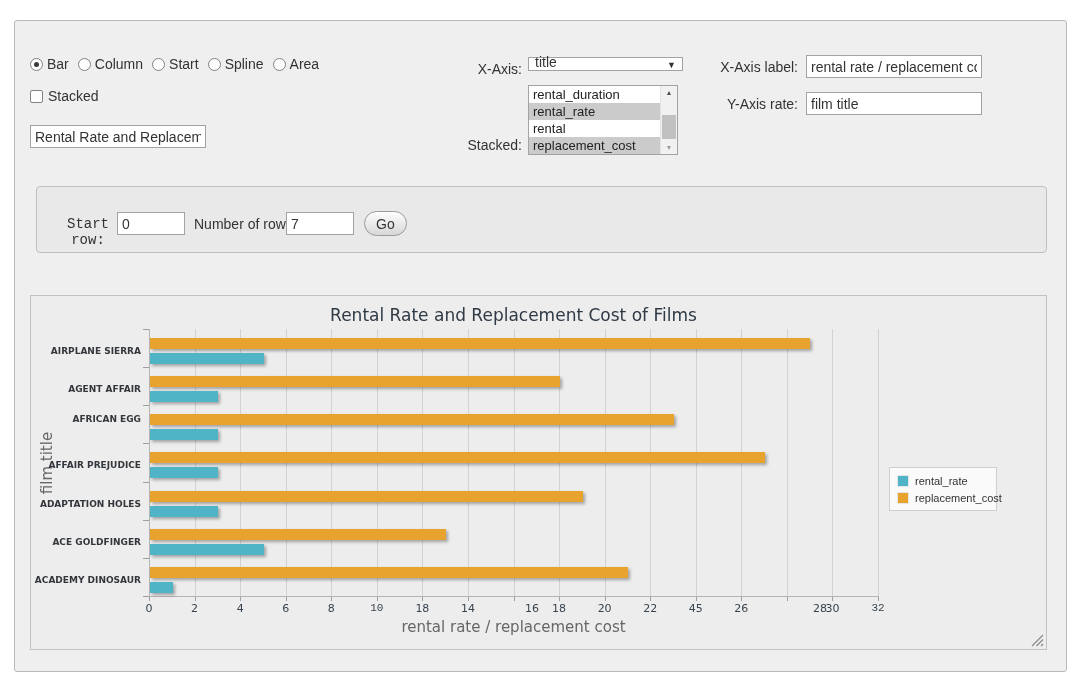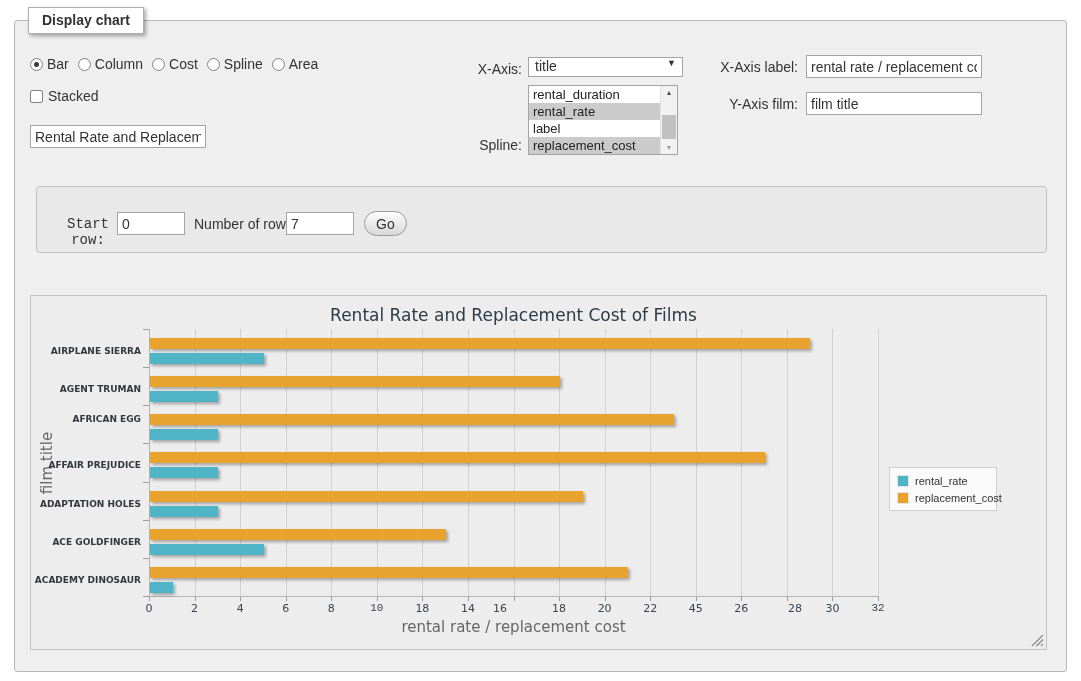--- a/index.html
+++ b/index.html
@@ -35,22 +35,22 @@
     width:13px; height:13px; border:1px solid #828282; border-radius:2px;
     background:#fdfdfd; display:inline-block; margin-right:5px; flex:none;
   }
   .text-input {
     position:absolute; background:#fff; border:1px solid #a3a3a3;
     font-family:"Liberation Sans", sans-serif; font-size:14px; color:#333;
     padding:0 4px; height:23px; white-space:nowrap; overflow:hidden;
   }
   .form-label { position:absolute; text-align:right; color:#333; }
   .select-box {
-    position:absolute; left:528px; top:57px; width:155px; height:20px;
-    background:#fff; border:1px solid #a3a3a3; display:flex; align-items:flex-start;
+    position:absolute; left:528px; top:57px; width:155px; height:14px;
+    background:#fff; border:1px solid #a3a3a3; display:flex; align-items:flex-end;
     padding:0 6px; cursor:default;
   }
   .select-value { flex:1; font-size:14px; color:#333; }
   .select-arrow { font-size:9px; color:#333; }
   .listbox {
     position:absolute; left:528px; top:85px; width:150px; height:70px;
     background:#fff; border:1px solid #a3a3a3; display:flex; overflow:hidden;
   }
   .listbox-options { flex:1; overflow:hidden; }
   .lb-option { height:17px; line-height:17px; padding-left:4px; font-size:13px; color:#222; white-space:nowrap; }
@@ -108,34 +108,33 @@
   .legend-item { display:flex; align-items:center; height:17px; }
   .legend-swatch { width:12px; height:12px; margin-right:6px; border:1px solid #e6e6e6; flex:none; }
   .legend-label { font-size:11px; color:#333; font-family:"Liberation Sans", sans-serif; }
   .resize-handle { position:absolute; right:2px; bottom:2px; width:13px; height:13px; }
 </style>
 </head>
 <body>
 
 <div class="page">
   <div class="fieldset"></div>
-  <div class="legend-box">Display chart</div>
 
   <div class="radio-row" id="chart-type-radios">
       <label class="radio-item">
         <span class="radio checked"></span>
         <span>Bar</span>
       </label>
       <label class="radio-item">
         <span class="radio"></span>
         <span>Column</span>
       </label>
       <label class="radio-item">
         <span class="radio"></span>
-        <span>Cost</span>
+        <span>Start</span>
       </label>
       <label class="radio-item">
         <span class="radio"></span>
         <span>Spline</span>
       </label>
       <label class="radio-item">
         <span class="radio"></span>
         <span>Area</span>
       </label>
     </div>
@@ -146,39 +145,39 @@
   </div>
 
   <input class="text-input" style="left: 30px; top: 125px; width: 176px;" value="Rental Rate and Replacement Cost of Films">
 
   <div class="form-label" style="left:452px; top:61px; width:70px;">X-Axis:</div>
   <div class="select-box">
     <span class="select-value">title</span>
     <span class="select-arrow">▼</span>
   </div>
 
-  <div class="form-label" style="left:452px; top:137px; width:70px;">Spline:</div>
+  <div class="form-label" style="left:452px; top:137px; width:70px;">Stacked:</div>
   <div class="listbox">
     <div class="listbox-options" id="series-options">
         <div class="lb-option">rental_duration</div>
         <div class="lb-option selected">rental_rate</div>
-        <div class="lb-option">label</div>
+        <div class="lb-option">rental</div>
         <div class="lb-option selected">replacement_cost</div>
       </div>
     <div class="lb-scrollbar">
       <div class="sb-btn up">▲</div>
       <div class="sb-thumb"></div>
       <div class="sb-btn down">▼</div>
     </div>
   </div>
 
   <div class="form-label" style="left:708px; top:59px; width:90px;">X-Axis label:</div>
   <input class="text-input" style="left: 806px; top: 55px; width: 176px;" value="rental rate / replacement cost">
 
-  <div class="form-label" style="left:708px; top:96px; width:90px;">Y-Axis film:</div>
+  <div class="form-label" style="left:708px; top:96px; width:90px;">Y-Axis rate:</div>
   <input class="text-input" style="left: 806px; top: 92px; width: 176px;" value="film title">
 
   <div class="rows-panel">
     <div class="form-label" style="left:20px; top:29px; width:62px; text-align:center;font-family:Liberation Mono, monospace;">Start row:</div>
     <input class="text-input" style="left: 80px; top: 25px; width: 68px;" value="0">
     <div class="form-label" style="left:157px; top:29px; width:106px; text-align:left;">Number of rows:</div>
     <input class="text-input" style="left: 249px; top: 25px; width: 68px;" value="7">
     <button class="go-button">Go</button>
   </div>
 
@@ -206,51 +205,51 @@
         <div class="xtick" style="left: 227.812px;"></div>
         <div class="xtick-label" style="left: 207.812px; font-family: Liberation Mono, monospace;">10</div>
         <div class="gridline" style="left: 273.375px;"></div>
         <div class="xtick" style="left: 273.375px;"></div>
         <div class="xtick-label" style="left: 253.375px;">18</div>
         <div class="gridline" style="left: 318.938px;"></div>
         <div class="xtick" style="left: 318.938px;"></div>
         <div class="xtick-label" style="left: 298.938px;">14</div>
         <div class="gridline" style="left: 364.5px;"></div>
         <div class="xtick" style="left: 364.5px;"></div>
-        <div class="xtick-label" style="left: 331px;">16</div>
+        <div class="xtick-label" style="left: 363px;">16</div>
         <div class="gridline" style="left: 410.062px;"></div>
         <div class="xtick" style="left: 410.062px;"></div>
         <div class="xtick-label" style="left: 390.062px;">18</div>
         <div class="gridline" style="left: 455.625px;"></div>
         <div class="xtick" style="left: 455.625px;"></div>
         <div class="xtick-label" style="left: 435.625px;">20</div>
         <div class="gridline" style="left: 501.188px;"></div>
         <div class="xtick" style="left: 501.188px;"></div>
         <div class="xtick-label" style="left: 481.188px;">22</div>
         <div class="gridline" style="left: 546.75px;"></div>
         <div class="xtick" style="left: 546.75px;"></div>
         <div class="xtick-label" style="left: 526.75px;">45</div>
         <div class="gridline" style="left: 592.312px;"></div>
         <div class="xtick" style="left: 592.312px;"></div>
         <div class="xtick-label" style="left: 572.312px;">26</div>
         <div class="gridline" style="left: 637.875px;"></div>
         <div class="xtick" style="left: 637.875px;"></div>
-        <div class="xtick-label" style="left: 626px;">28</div>
+        <div class="xtick-label" style="left: 651px;">28</div>
         <div class="gridline" style="left: 683.438px;"></div>
         <div class="xtick" style="left: 683.438px;"></div>
         <div class="xtick-label" style="left: 663.438px;">30</div>
         <div class="gridline" style="left: 729px;"></div>
         <div class="xtick" style="left: 729px;"></div>
         <div class="xtick-label" style="left: 709px; font-family: Liberation Mono, monospace;">32</div>
         <div class="cat-tick" style="top: 0px;"></div>
         <div class="cat-label" style="top: 16px;">AIRPLANE SIERRA</div>
         <div class="bar" style="top: 9px; width: 660.428px; background: rgb(232, 162, 46);"></div>
         <div class="bar" style="top: 24px; width: 113.678px; background: rgb(79, 180, 197);"></div>
         <div class="cat-tick" style="top: 38.1429px;"></div>
-        <div class="cat-label" style="top: 54.1429px;">AGENT TRUMAN</div>
+        <div class="cat-label" style="top: 54.1429px;">AGENT AFFAIR</div>
         <div class="bar" style="top: 47.1429px; width: 409.835px; background: rgb(232, 162, 46);"></div>
         <div class="bar" style="top: 62.1429px; width: 68.1159px; background: rgb(79, 180, 197);"></div>
         <div class="cat-tick" style="top: 76.2857px;"></div>
         <div class="cat-label" style="top: 84px;">AFRICAN EGG</div>
         <div class="bar" style="top: 85.2857px; width: 523.741px; background: rgb(232, 162, 46);"></div>
         <div class="bar" style="top: 100.286px; width: 68.1159px; background: rgb(79, 180, 197);"></div>
         <div class="cat-tick" style="top: 114.429px;"></div>
         <div class="cat-label" style="top: 130.429px;">AFFAIR PREJUDICE</div>
         <div class="bar" style="top: 123.429px; width: 614.866px; background: rgb(232, 162, 46);"></div>
         <div class="bar" style="top: 138.429px; width: 68.1159px; background: rgb(79, 180, 197);"></div>

